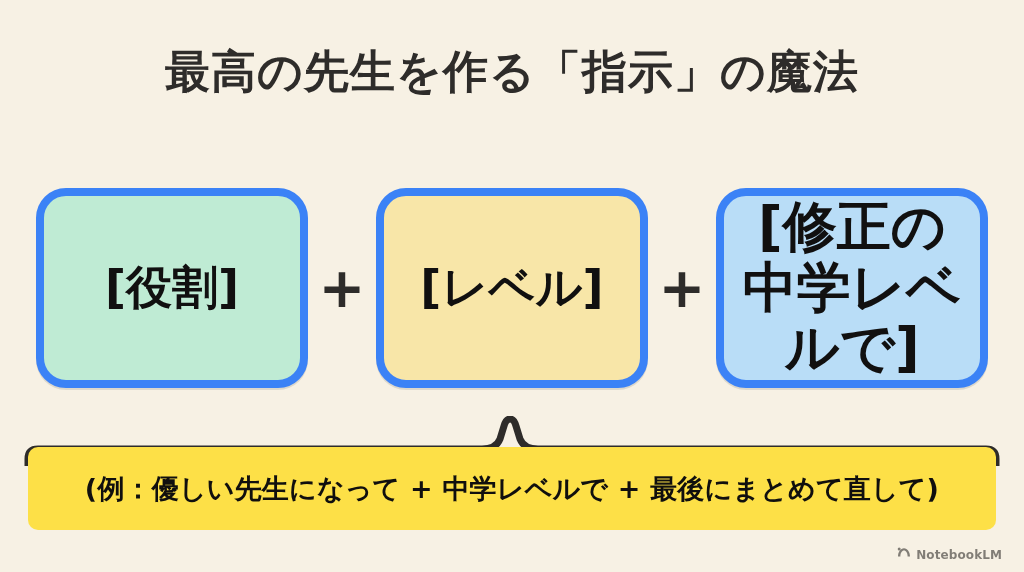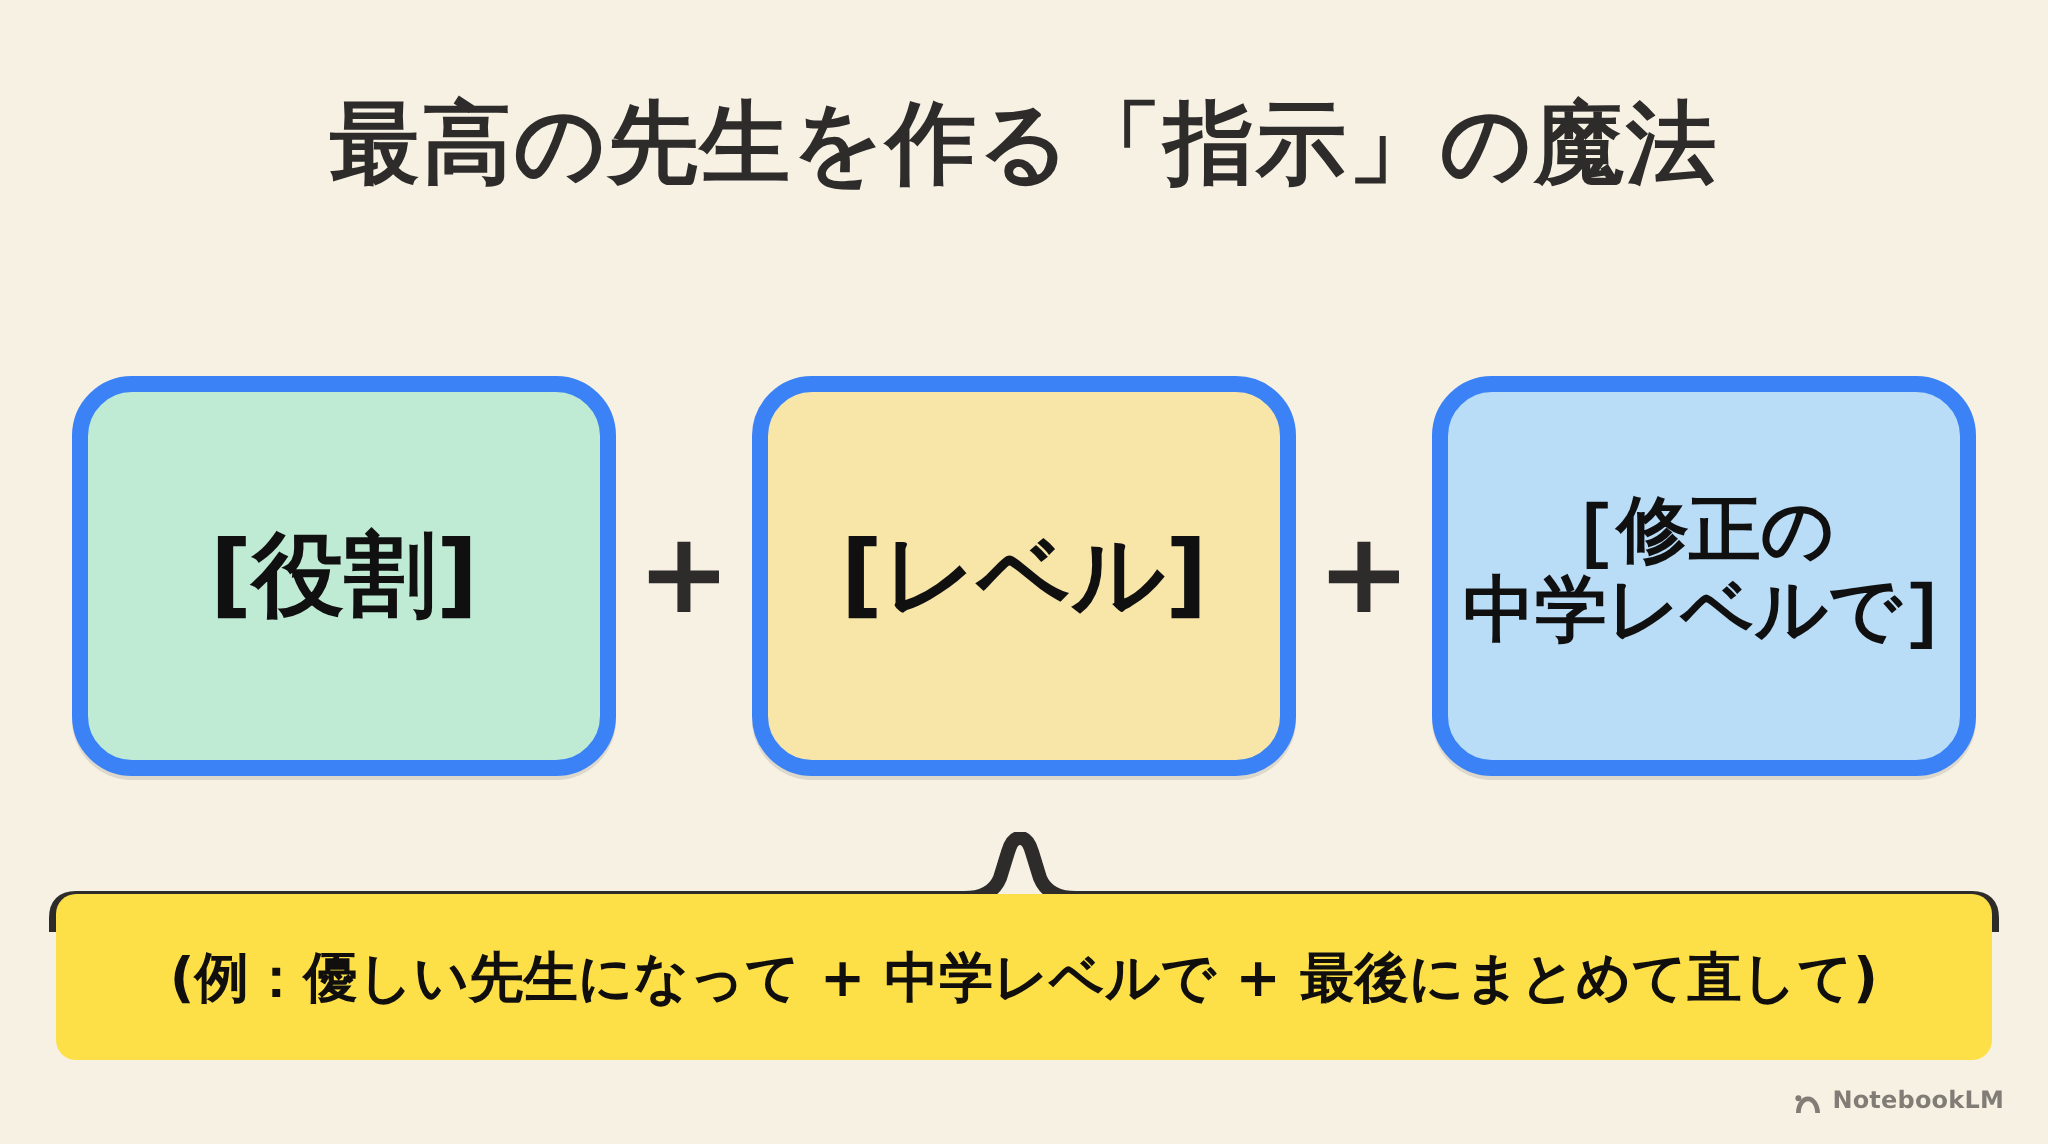--- a/index.html
+++ b/index.html
@@ -65,21 +65,21 @@
     font-weight: 700;
     color: #111010;
     line-height: 1.12;
     letter-spacing: 0px;
     padding: 0 6px;
   }
 
   #box-role      { width: 272px; background: #BFEBD4; }
   #box-level     { width: 272px; background: #F8E6A8; }
   #box-timing    { width: 272px; background: #B9DDF7; }
-  #box-timing .term-label { font-size: 36px; font-family: Liberation Mono, monospace; }
+  #box-timing .term-label { font-size: 54px; }
 
   .plus-sign {
     font-size: 56px;
     font-weight: 700;
     color: #2E2C2A;
     line-height: 1;
     width: 56px;
     text-align: center;
     user-select: none;
   }
@@ -113,21 +113,21 @@
     white-space: nowrap;
     letter-spacing: 0.2px;
   }
 
   
   #watermark {
     position: absolute;
     right: 22px;
     bottom: 10px;
     display: flex;
-    align-items: flex-start;
+    align-items: flex-end;
     gap: 5px;
     opacity: 0.62;
   }
   #watermark .wm-label {
     font-size: 12px;
     font-weight: 600;
     color: #3A3733;
     letter-spacing: 0.1px;
   }
   #watermark .wm-icon { display: block; }

